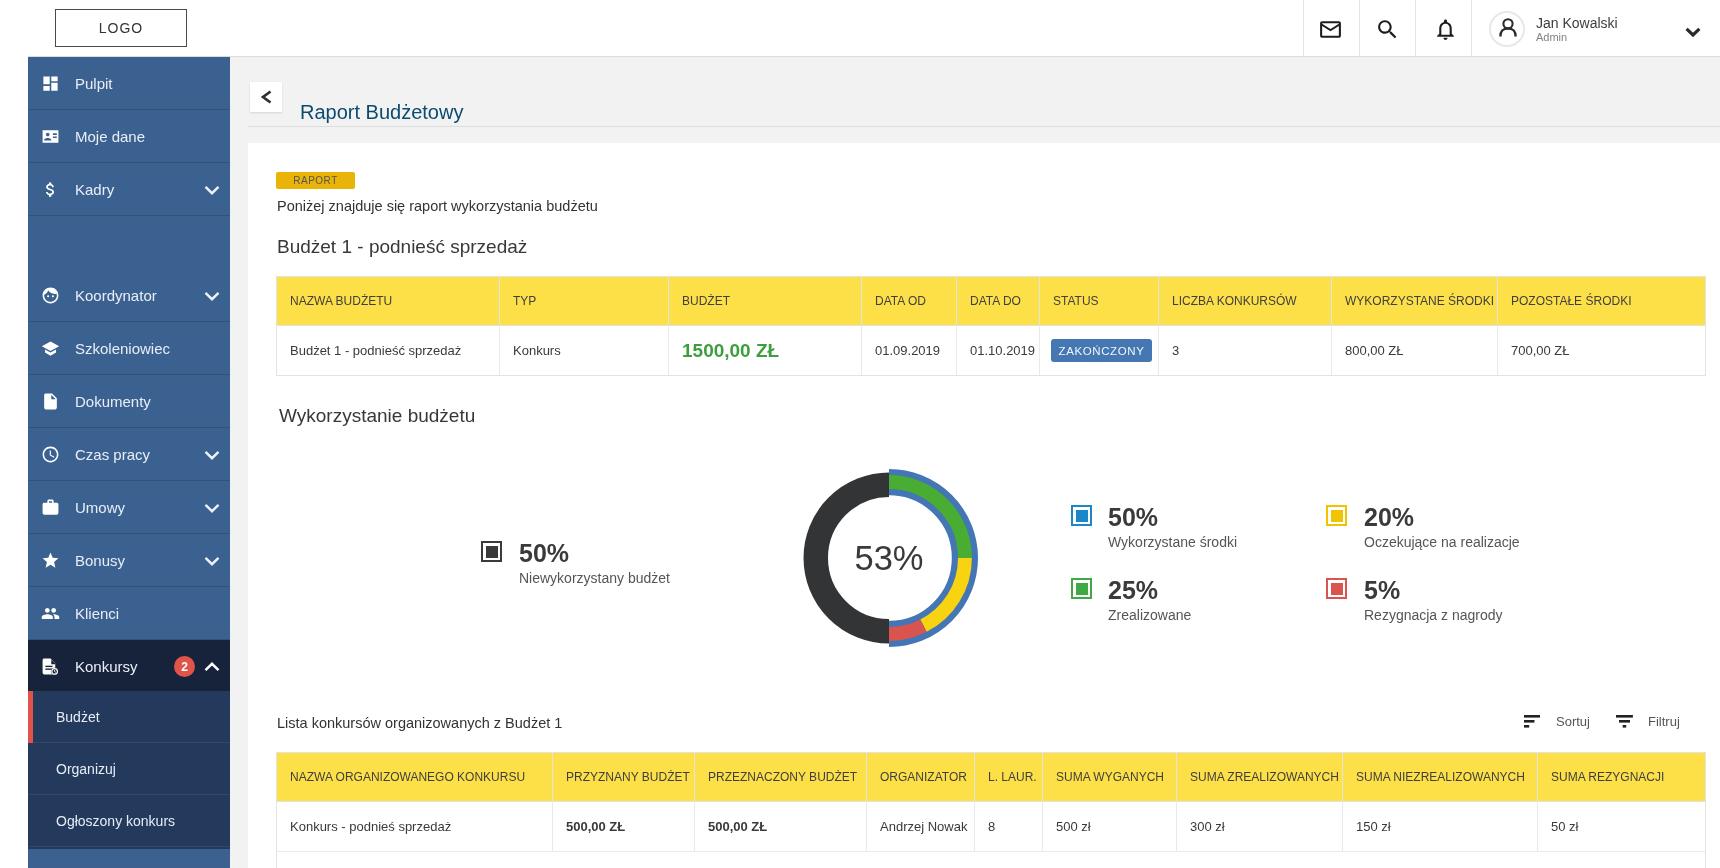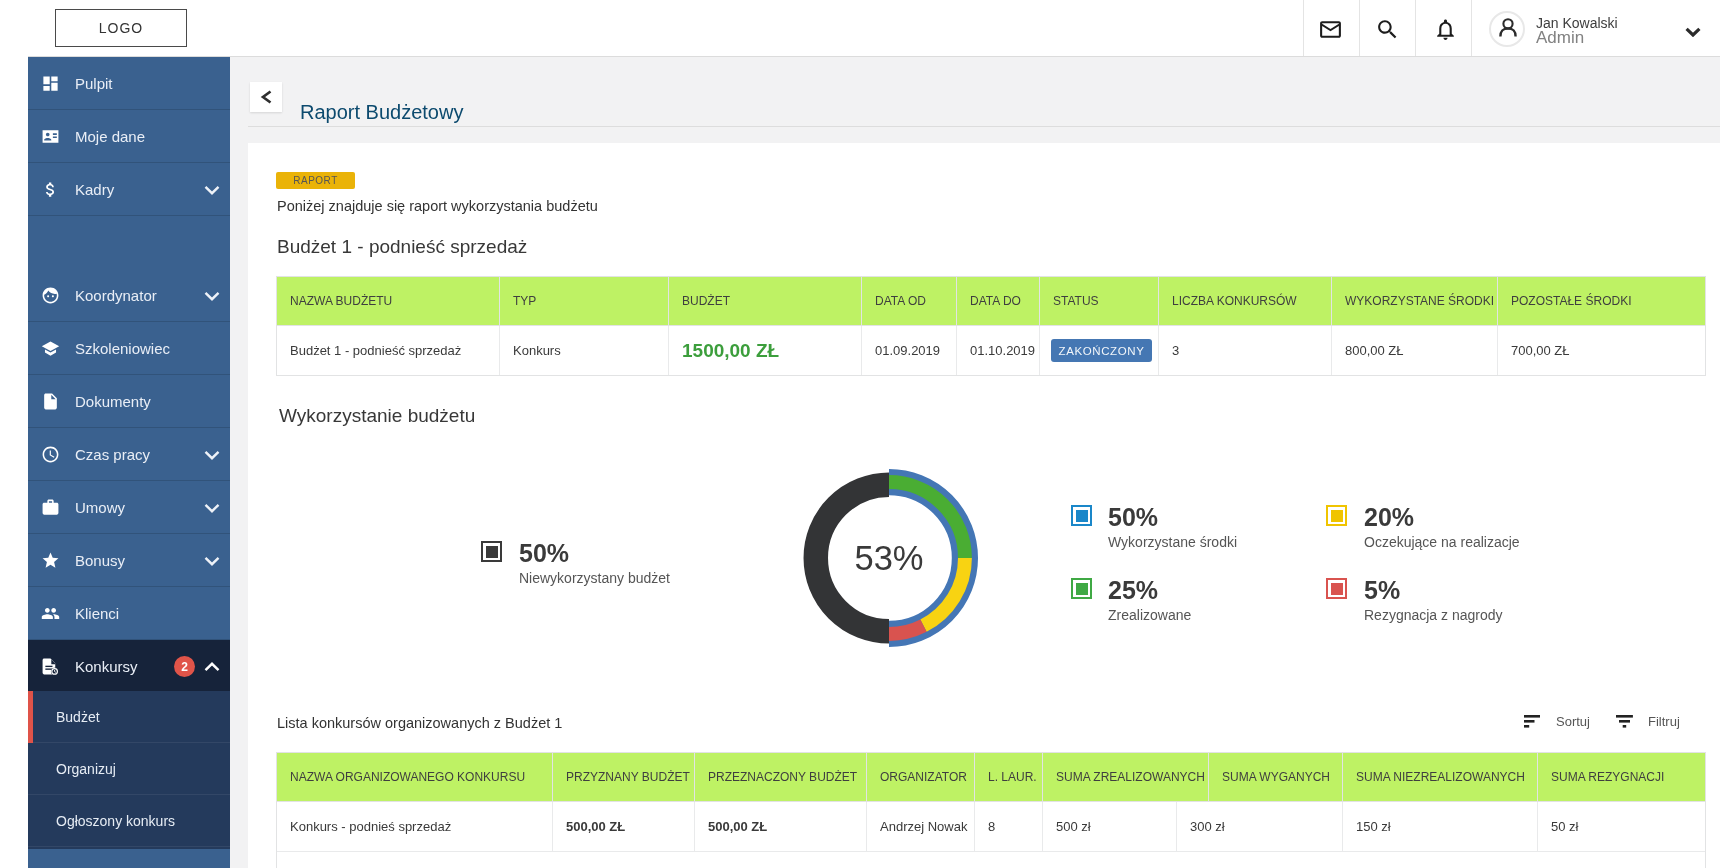--- a/index.html
+++ b/index.html
@@ -12,21 +12,21 @@
   #topbar { left:0; top:0; width:1720px; height:57px; background:#fff;
     border-bottom:1px solid #dcdcdc; }
   #logobox { left:27px; top:9px; width:132px; height:38px; border:1px solid #4a4a4a;
     display:flex; align-items:center; justify-content:center;
     font-size:14px; letter-spacing:1px; color:#333; }
   .topsep { top:0; width:1px; height:56px; background:#e4e4e4; }
   .topicon { top:17px; width:25px; height:25px; }
   #avatar { left:1461px; top:11px; width:36px; height:36px; border-radius:50%;
     border:2px solid #e8e8e8; }
   #uname { left:1508px; top:16px; font-size:14px; color:#3d3d3d; line-height:15px; }
-  #urole { left:1508px; top:31px; font-size:17px; color:#828282; line-height:13px; }
+  #urole { left:1508px; top:31px; font-size:11px; color:#828282; line-height:13px; }
 
   
   #sidebar { left:0; top:57px; width:202px; height:811px; background:#3a618f; }
   .mitem { position:absolute; left:0; width:202px; height:53px;
     border-bottom:1px solid rgba(0,0,0,0.14); }
   .mico { position:absolute; left:13px; top:17px; width:19px; height:19px; }
   .mtxt { position:absolute; left:47px; top:0; height:52px; display:flex; align-items:center;
     font-size:15px; color:#e9eef6; }
   .mchev { position:absolute; left:176px; top:22px; width:16px; height:10px; }
   #konkursy { background:#16233a; border-bottom:none; height:51px; }
@@ -48,21 +48,21 @@
   #card { left:18px; top:86px; width:1486px; height:725px; background:#fff; }
 
   .chip { left:28px; top:29px; width:79px; height:17px; background:#eab308; border-radius:2px;
     display:flex; align-items:center; justify-content:center;
     font-size:10px; color:#555; letter-spacing:0.5px; }
   #para1 { left:29px; top:55px; font-size:14.5px; color:#333; }
   #h1a { left:29px; top:93px; font-size:19px; color:#383838; }
 
   
   .tbl { position:absolute; border:1px solid #e2e3e4; background:#fff; }
-  .thead { display:flex; background:#bef264; border-bottom:1px solid #e2e3e4; }
+  .thead { display:flex; background:#fde047; border-bottom:1px solid #e2e3e4; }
   .trow { display:flex; background:#fff; }
   .th { height:48px; display:flex; align-items:center; padding-left:13px;
     font-size:12px; color:#3f3f3f; border-right:1px solid #e2e3e4;
     white-space:nowrap; overflow:hidden; }
   .td { height:49px; display:flex; align-items:center; padding-left:13px;
     font-size:13px; color:#3a3a3a; border-right:1px solid #e9eaeb; white-space:nowrap; }
   .th:last-child, .td:last-child { border-right:none; }
   .seclabel { position:absolute; font-size:19px; color:#383838; }
   .legsq { position:absolute; width:21px; height:21px; border:2.5px solid; padding:2.5px;
     background:#fff; }
@@ -303,22 +303,22 @@
       </svg>
       <div class="toolbtn" style="left:1400px; top:571px">Filtruj</div>
 
       <div class="tbl" style="left:28px; top:609px; width:1430px;">
         <div class="thead">
           <div class="th" style="width:276px">NAZWA ORGANIZOWANEGO KONKURSU</div>
           <div class="th" style="width:142px">PRZYZNANY BUDŻET</div>
           <div class="th" style="width:172px">PRZEZNACZONY BUDŻET</div>
           <div class="th" style="width:108px">ORGANIZATOR</div>
           <div class="th" style="width:68px">L. LAUR.</div>
+          <div class="th" style="width:134px">SUMA WYGANYCH</div>
           <div class="th" style="width:166px">SUMA ZREALIZOWANYCH</div>
-          <div class="th" style="width:134px">SUMA WYGANYCH</div>
           <div class="th" style="width:195px">SUMA NIEZREALIZOWANYCH</div>
           <div class="th" style="flex:1">SUMA REZYGNACJI</div>
         </div>
         <div class="trow" style="border-bottom:1px solid #e9eaeb">
           <div class="td" style="width:276px">Konkurs - podnieś sprzedaż</div>
           <div class="td" style="width:142px; font-weight:bold">500,00 ZŁ</div>
           <div class="td" style="width:172px; font-weight:bold">500,00 ZŁ</div>
           <div class="td" style="width:108px">Andrzej Nowak</div>
           <div class="td" style="width:68px">8</div>
           <div class="td" style="width:134px">500 zł</div>

